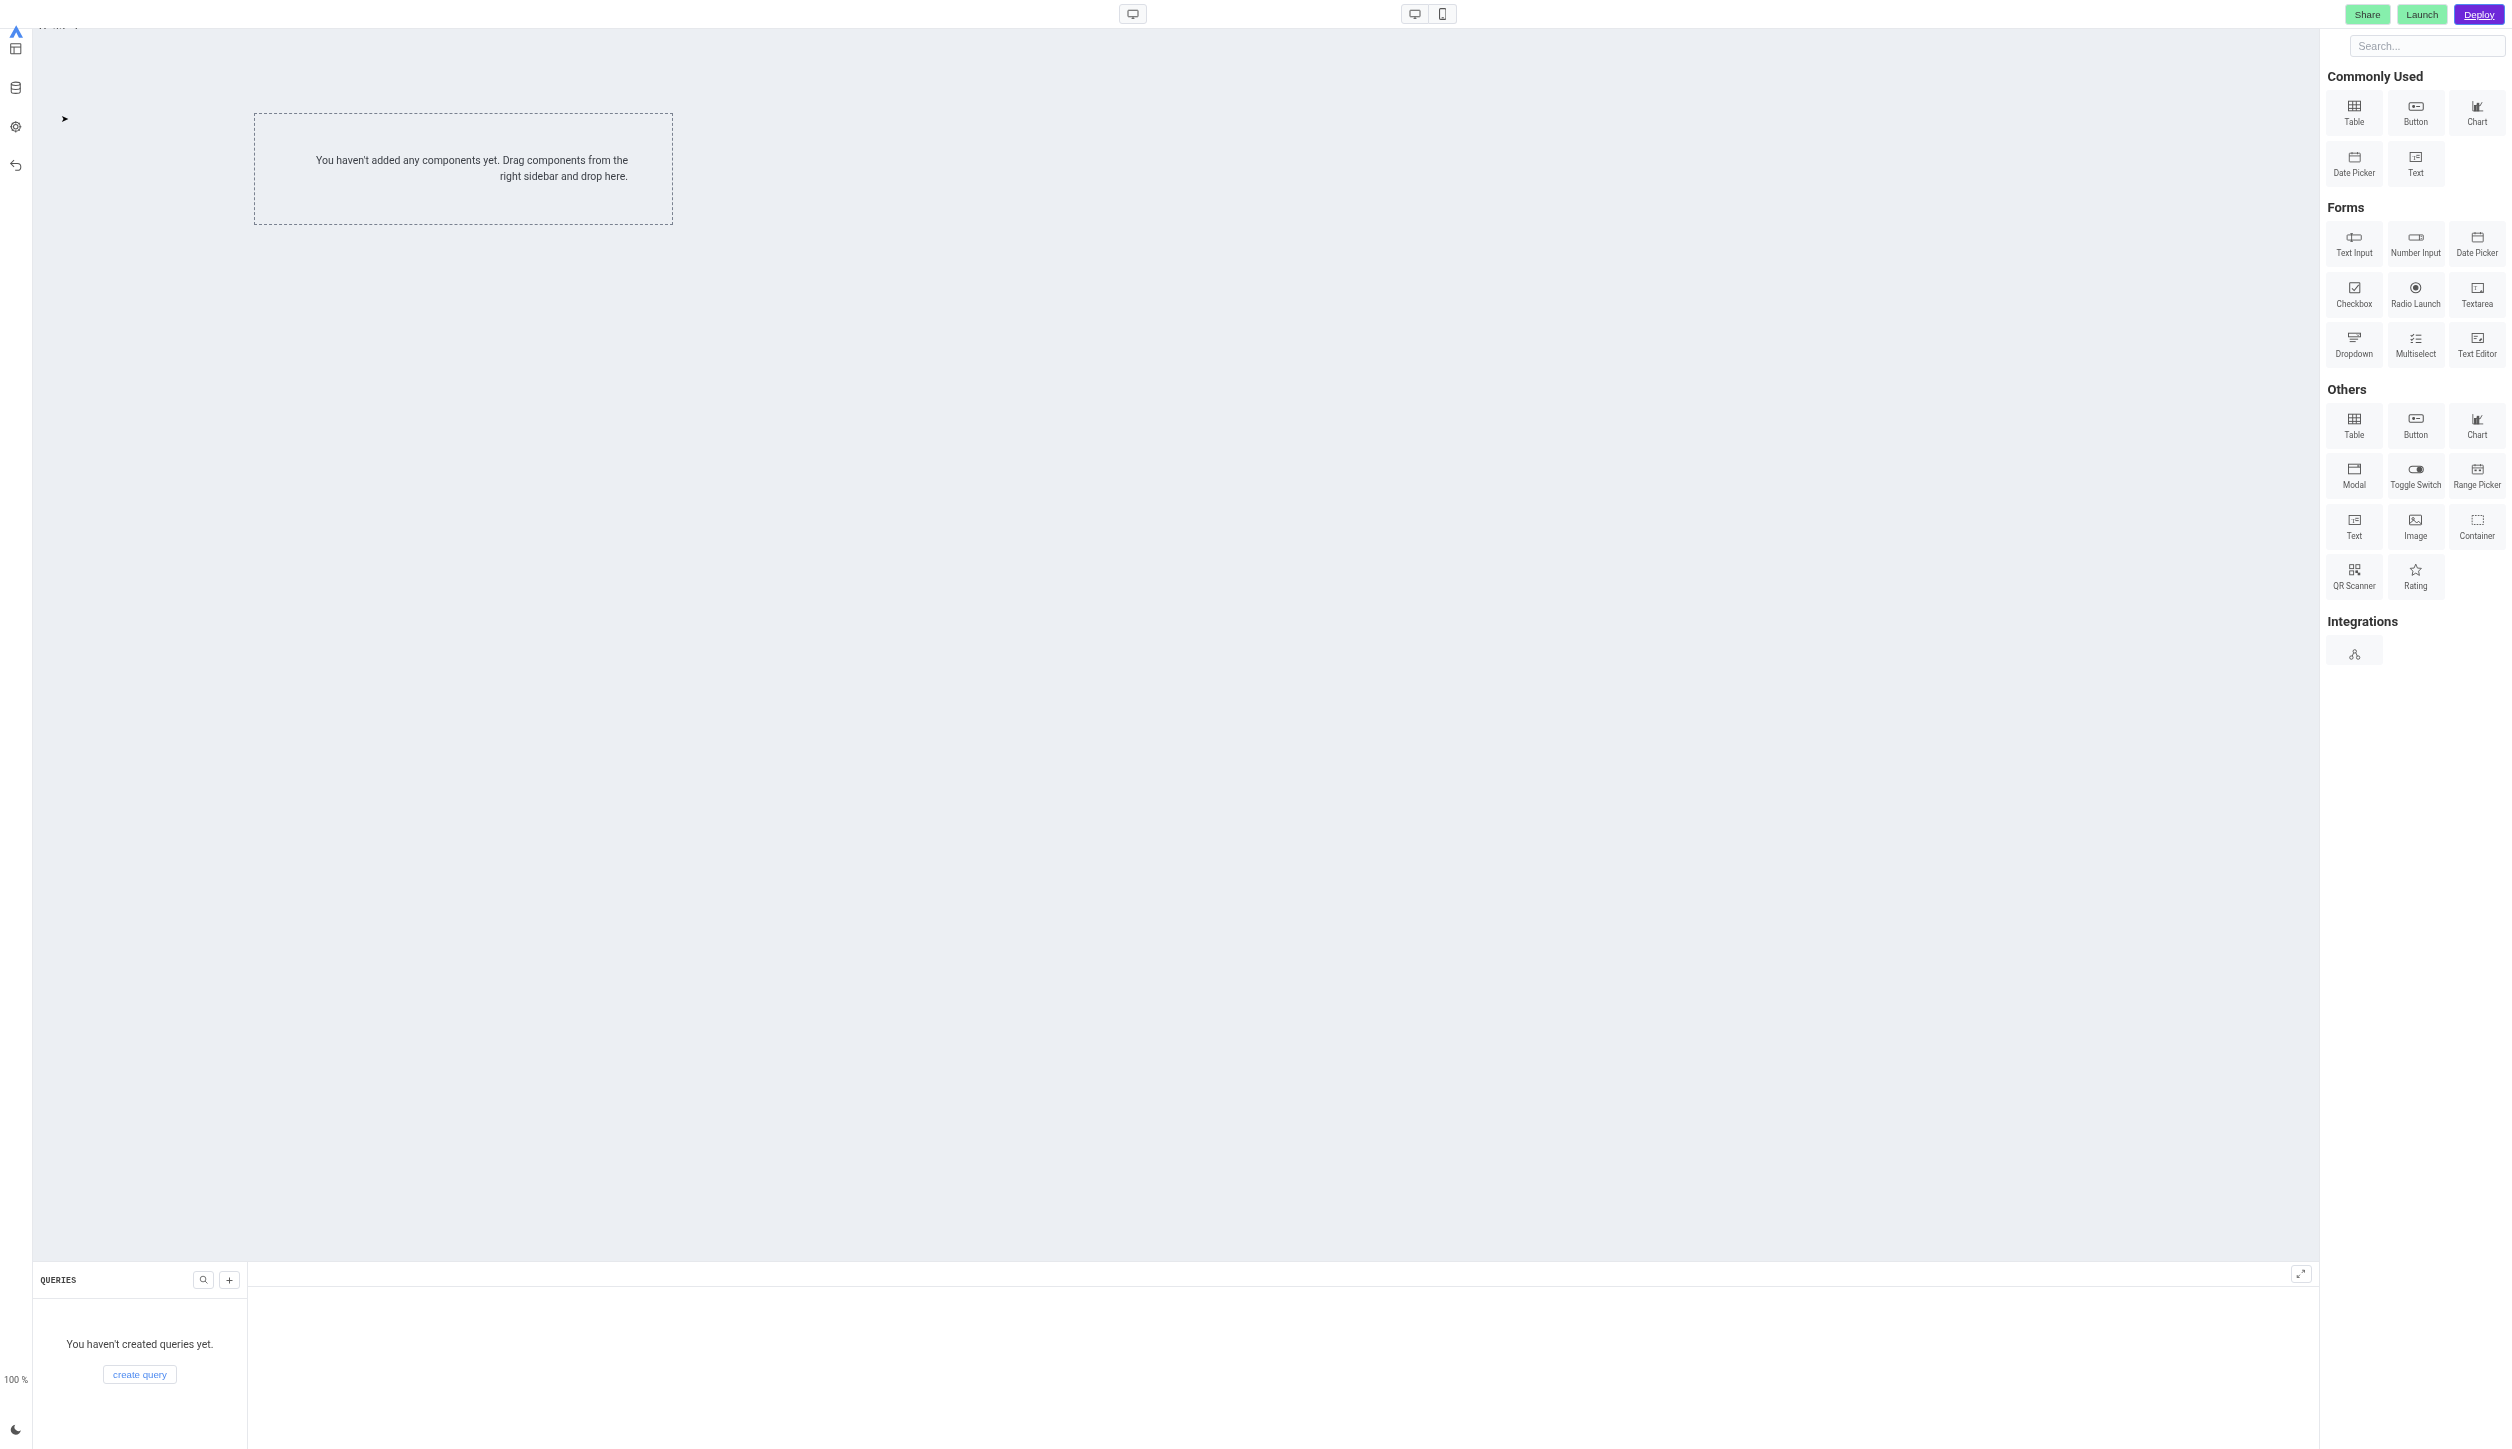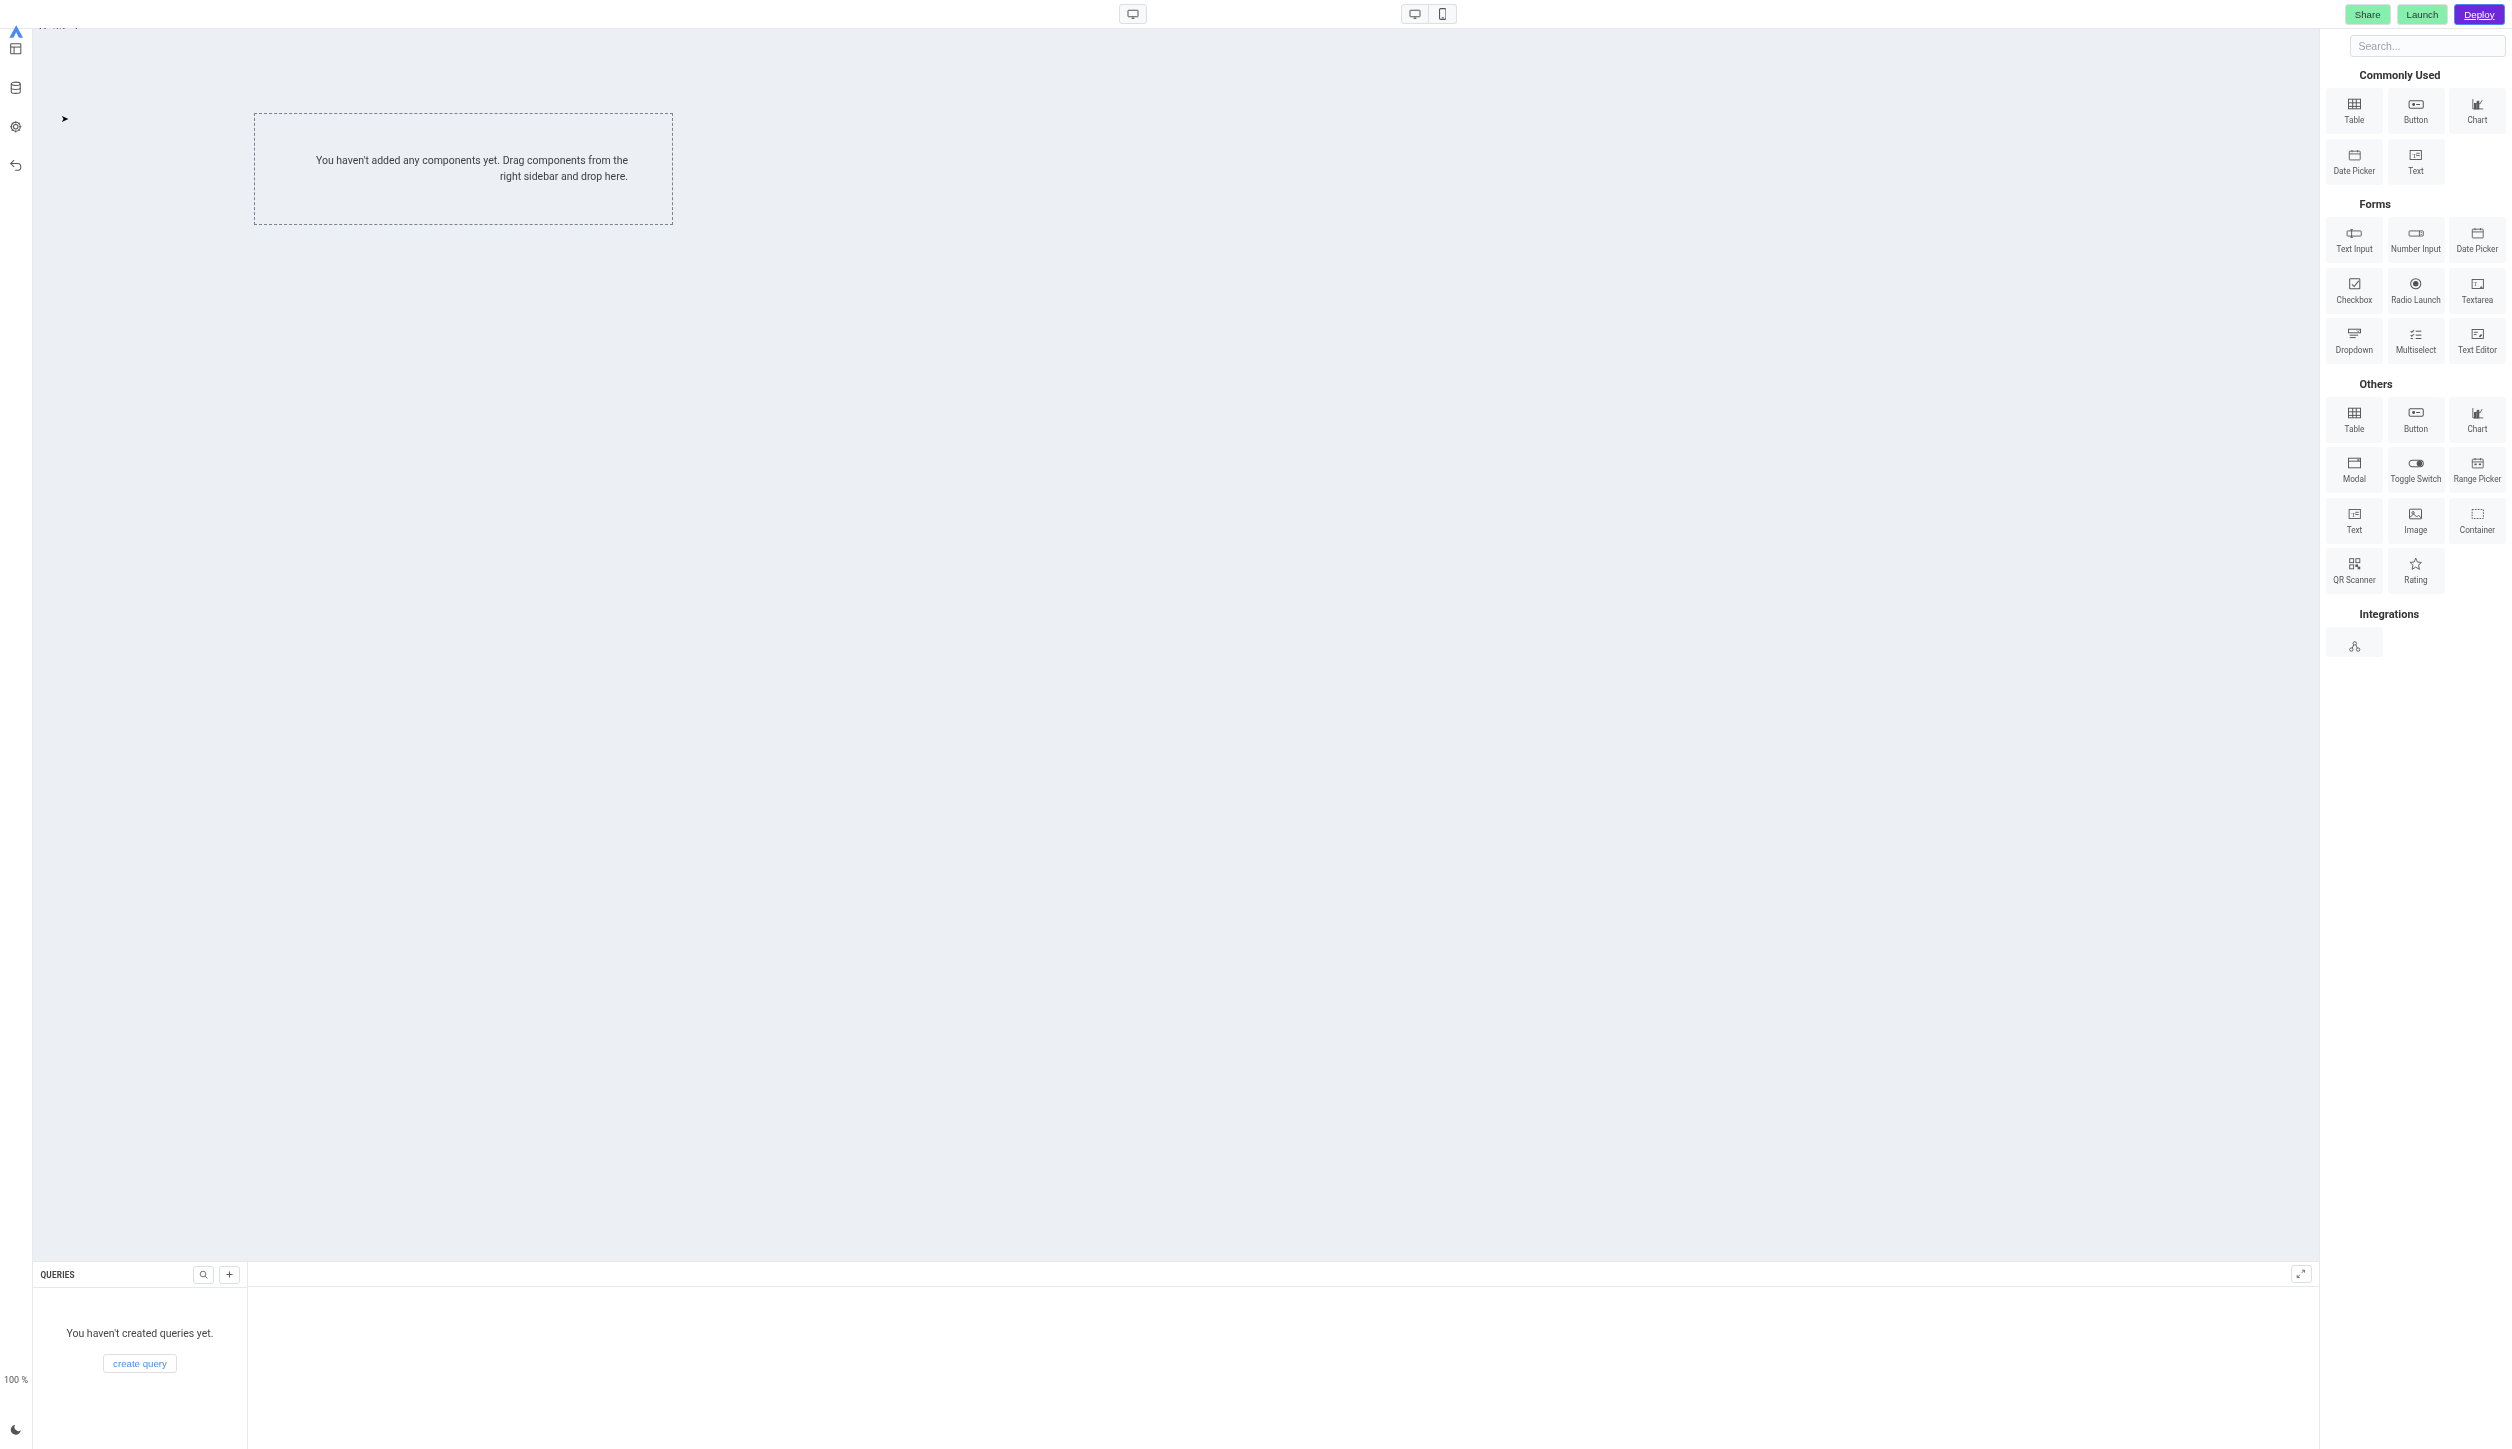--- a/index.html
+++ b/index.html
@@ -32,36 +32,36 @@
 .main { flex: 1; display: flex; flex-direction: column; min-width: 0; }
 .canvas-wrap { flex: 1; background: #eceff3; display: flex; position: relative; overflow: hidden; padding: 0 0 0 12px; }
 .canvas-inner { flex: 1; background: #eceff3; position: relative; margin: 0 12px 0 0; }
 .dropzone { position: absolute; left: 209px; top: 84px; width: 419px; height: 112px; border: 1.1px dashed #7a8290; display: flex; align-items: center; justify-content: center; text-align: right; padding: 15px; }
 .dropzone-text { font-size: 10.5px; color: #3b3f46; max-width: 329px; line-height: 1.5; }
 .cursor-arrow { position: absolute; left: 15.7px; top: 84px; font-size: 9.7px; color: #000; pointer-events: none; }
 
 
 .queries-panel { height: 188px; border-top: 0.7px solid #e6e8ec; display: flex; background: #fff; }
 .queries-left { width: 215px; border-right: 0.7px solid #e6e8ec; display: flex; flex-direction: column; }
-.queries-header { height: 26px; display: flex; align-items: center; justify-content: space-between; padding: 0 7.5px; border-bottom: 0.7px solid #e6e8ec; }
+.queries-header { height: 37px; display: flex; align-items: center; justify-content: space-between; padding: 0 7.5px; border-bottom: 0.7px solid #e6e8ec; font-family: Liberation Mono, monospace; }
 .queries-title { font-size: 8.2px; font-weight: 700; letter-spacing: 0.2px; color: #444; }
 .queries-actions { display: flex; gap: 4.5px; }
 .icon-btn { width: 21px; height: 18px; border: 0.7px solid #dcdfe6; background: #fff; border-radius: 3px; display: flex; align-items: center; justify-content: center; cursor: pointer; color: #555; font-size: 10.5px; }
 .queries-body { flex: 1; display: flex; flex-direction: column; align-items: center; justify-content: flex-start; padding-top: 39px; gap: 13.5px; }
 .queries-empty { font-size: 10.5px; color: #444; }
 .link-btn { border: 0.7px solid #dcdfe6; background: #fff; color: #4d8af0; font-size: 9.7px; padding: 3px 9px; border-radius: 3px; cursor: pointer; }
 .queries-right { flex: 1; position: relative; }
 .queries-right-header { height: 25.4px; border-bottom: 0.7px solid #e6e8ec; display: flex; align-items: center; justify-content: flex-end; padding: 0 7.5px; }
 
 
 .right-sidebar { width: 193px; border-left: 0.7px solid #e6e8ec; display: flex; flex-direction: column; background: #fff; overflow-y: auto; }
 .search-wrap { padding: 6px; position: sticky; top: 0; z-index: 2; margin-left: 24px; }
 .search-input { width: 100%; height: 22.4px; border: 0.7px solid #dcdfe6; border-radius: 3px; padding: 0 7.5px; font-size: 10.5px; color: #555; background: #fbfcfd; }
 .search-input::placeholder { color: #9aa0aa; }
-.section-title { font-size: 11px; font-weight: 700; color: #333; padding: 6px 7.5px 3px; margin-left: 32px; }
+.section-title { font-size: 13px; font-weight: 700; color: #333; padding: 6px 7.5px 3px; }
 .comp-grid { display: grid; grid-template-columns: repeat(3, 1fr); gap: 4.5px; padding: 3px 6px 7.5px; }
 .comp-card { height: 46px; background: #f7f8fa; border-radius: 3px; display: flex; flex-direction: column; align-items: center; justify-content: center; gap: 4.5px; cursor: grab; }
 .comp-icon { width: 16.4px; height: 13.5px; display: flex; align-items: center; justify-content: center; color: #555; }
 .comp-label { font-size: 8.2px; color: #555; }
 
 svg { display: block; }
 </style>
 </head>
 <body>
 

